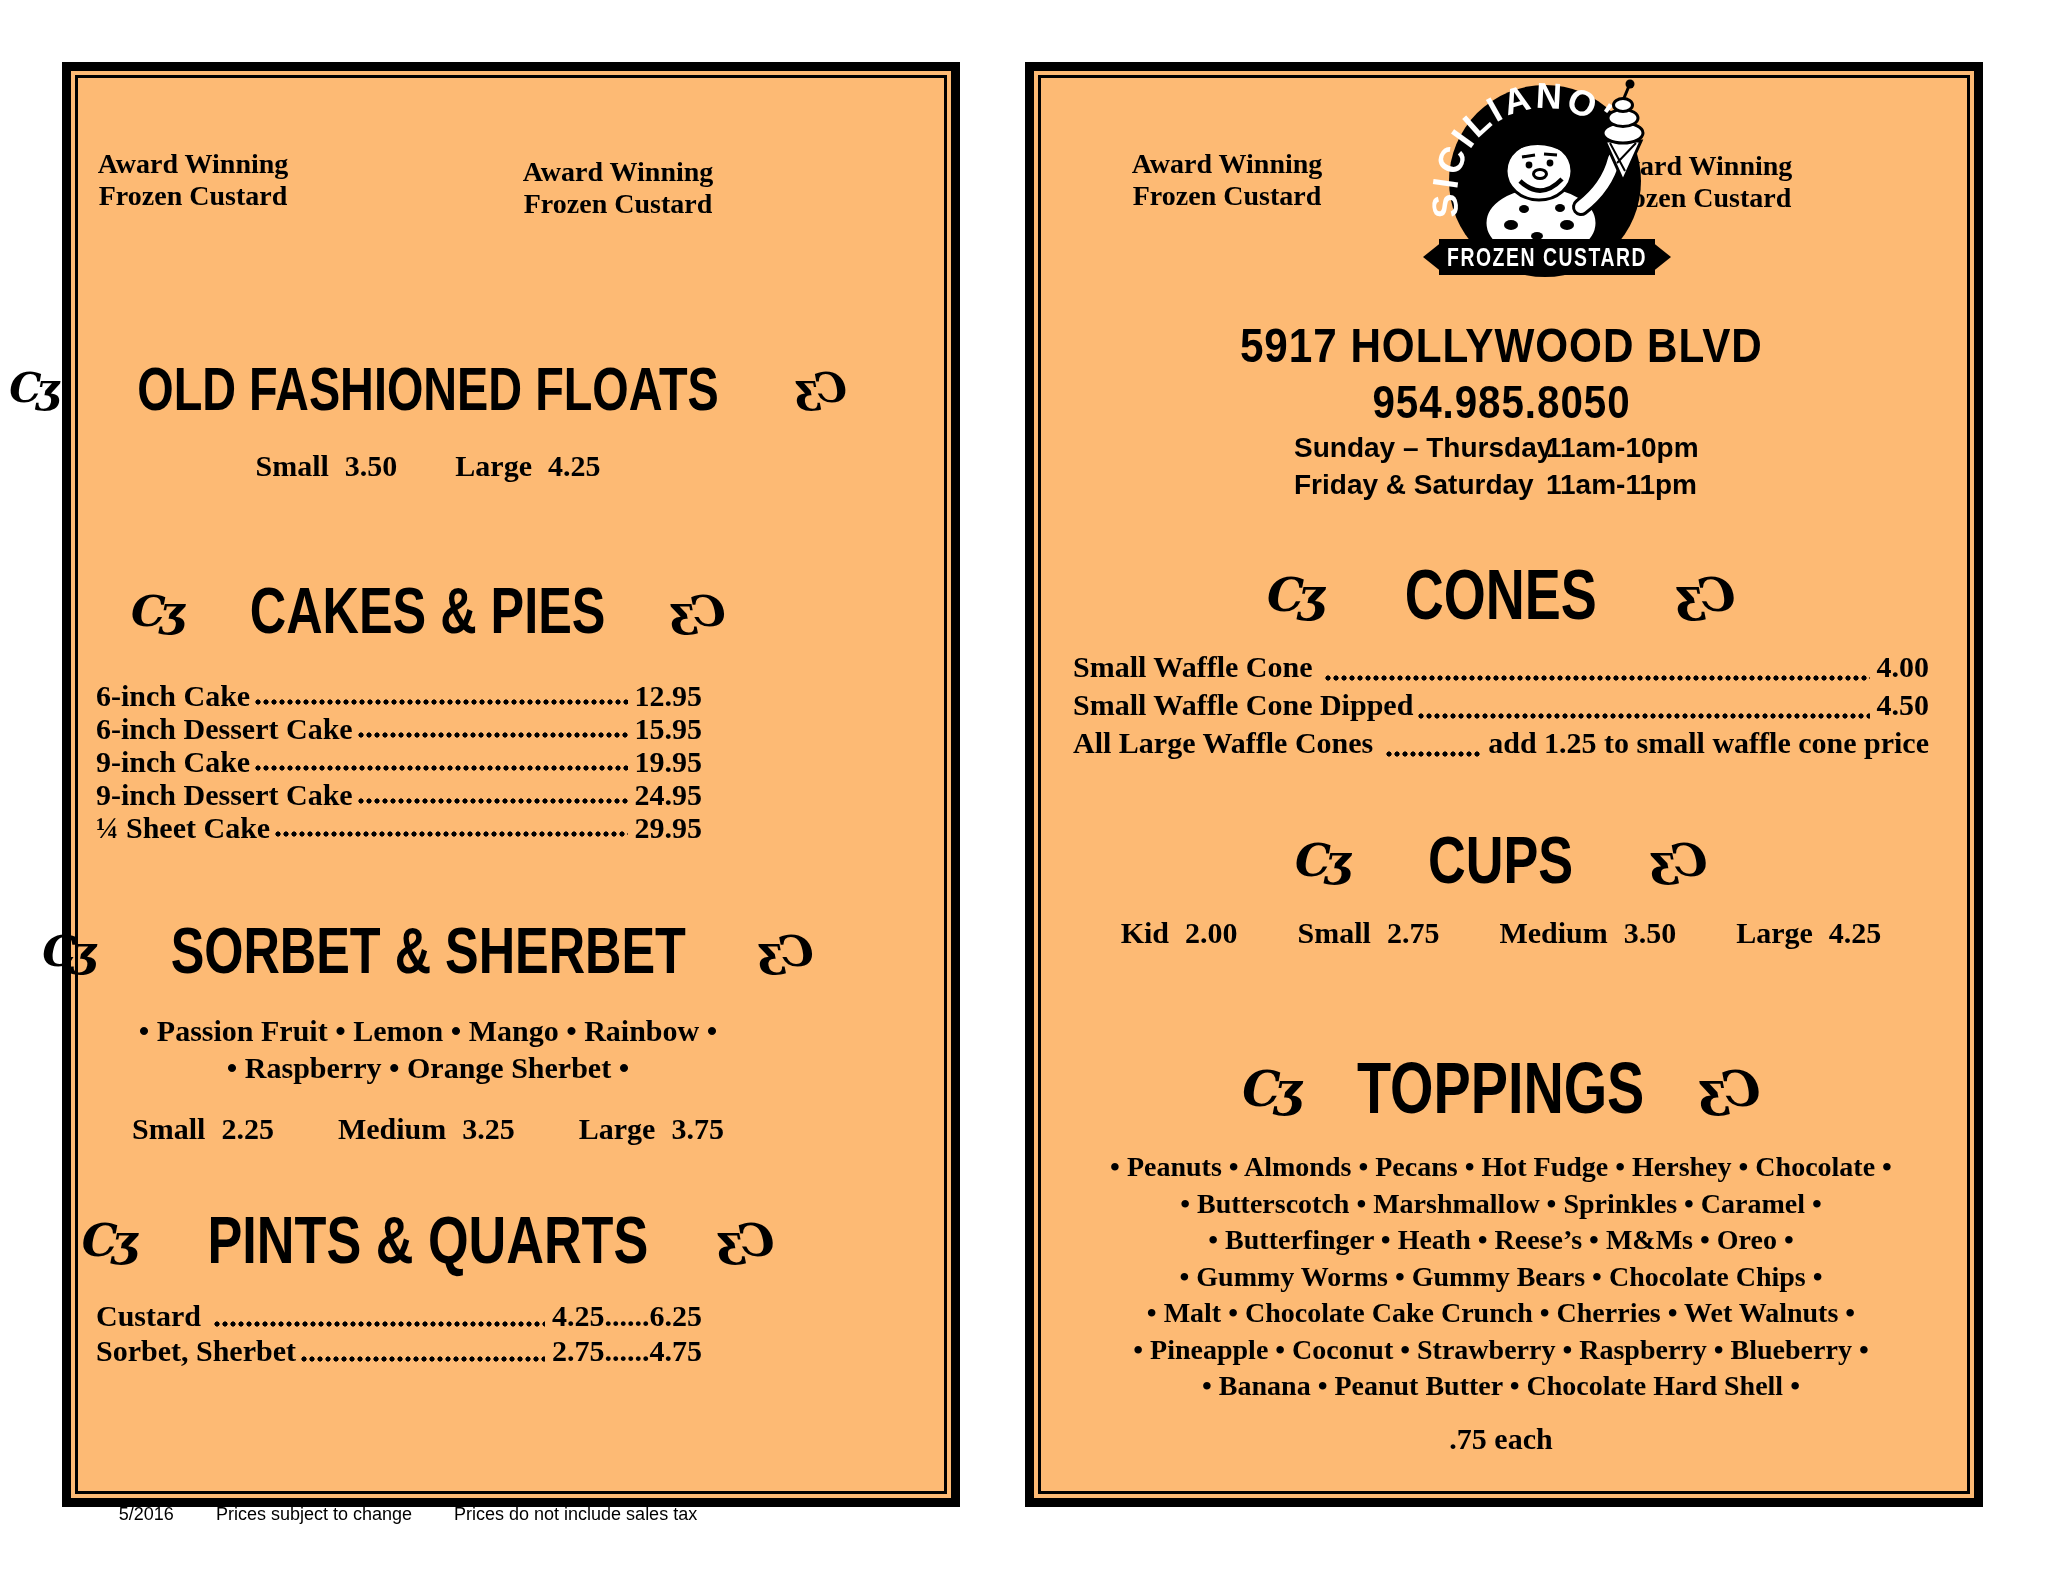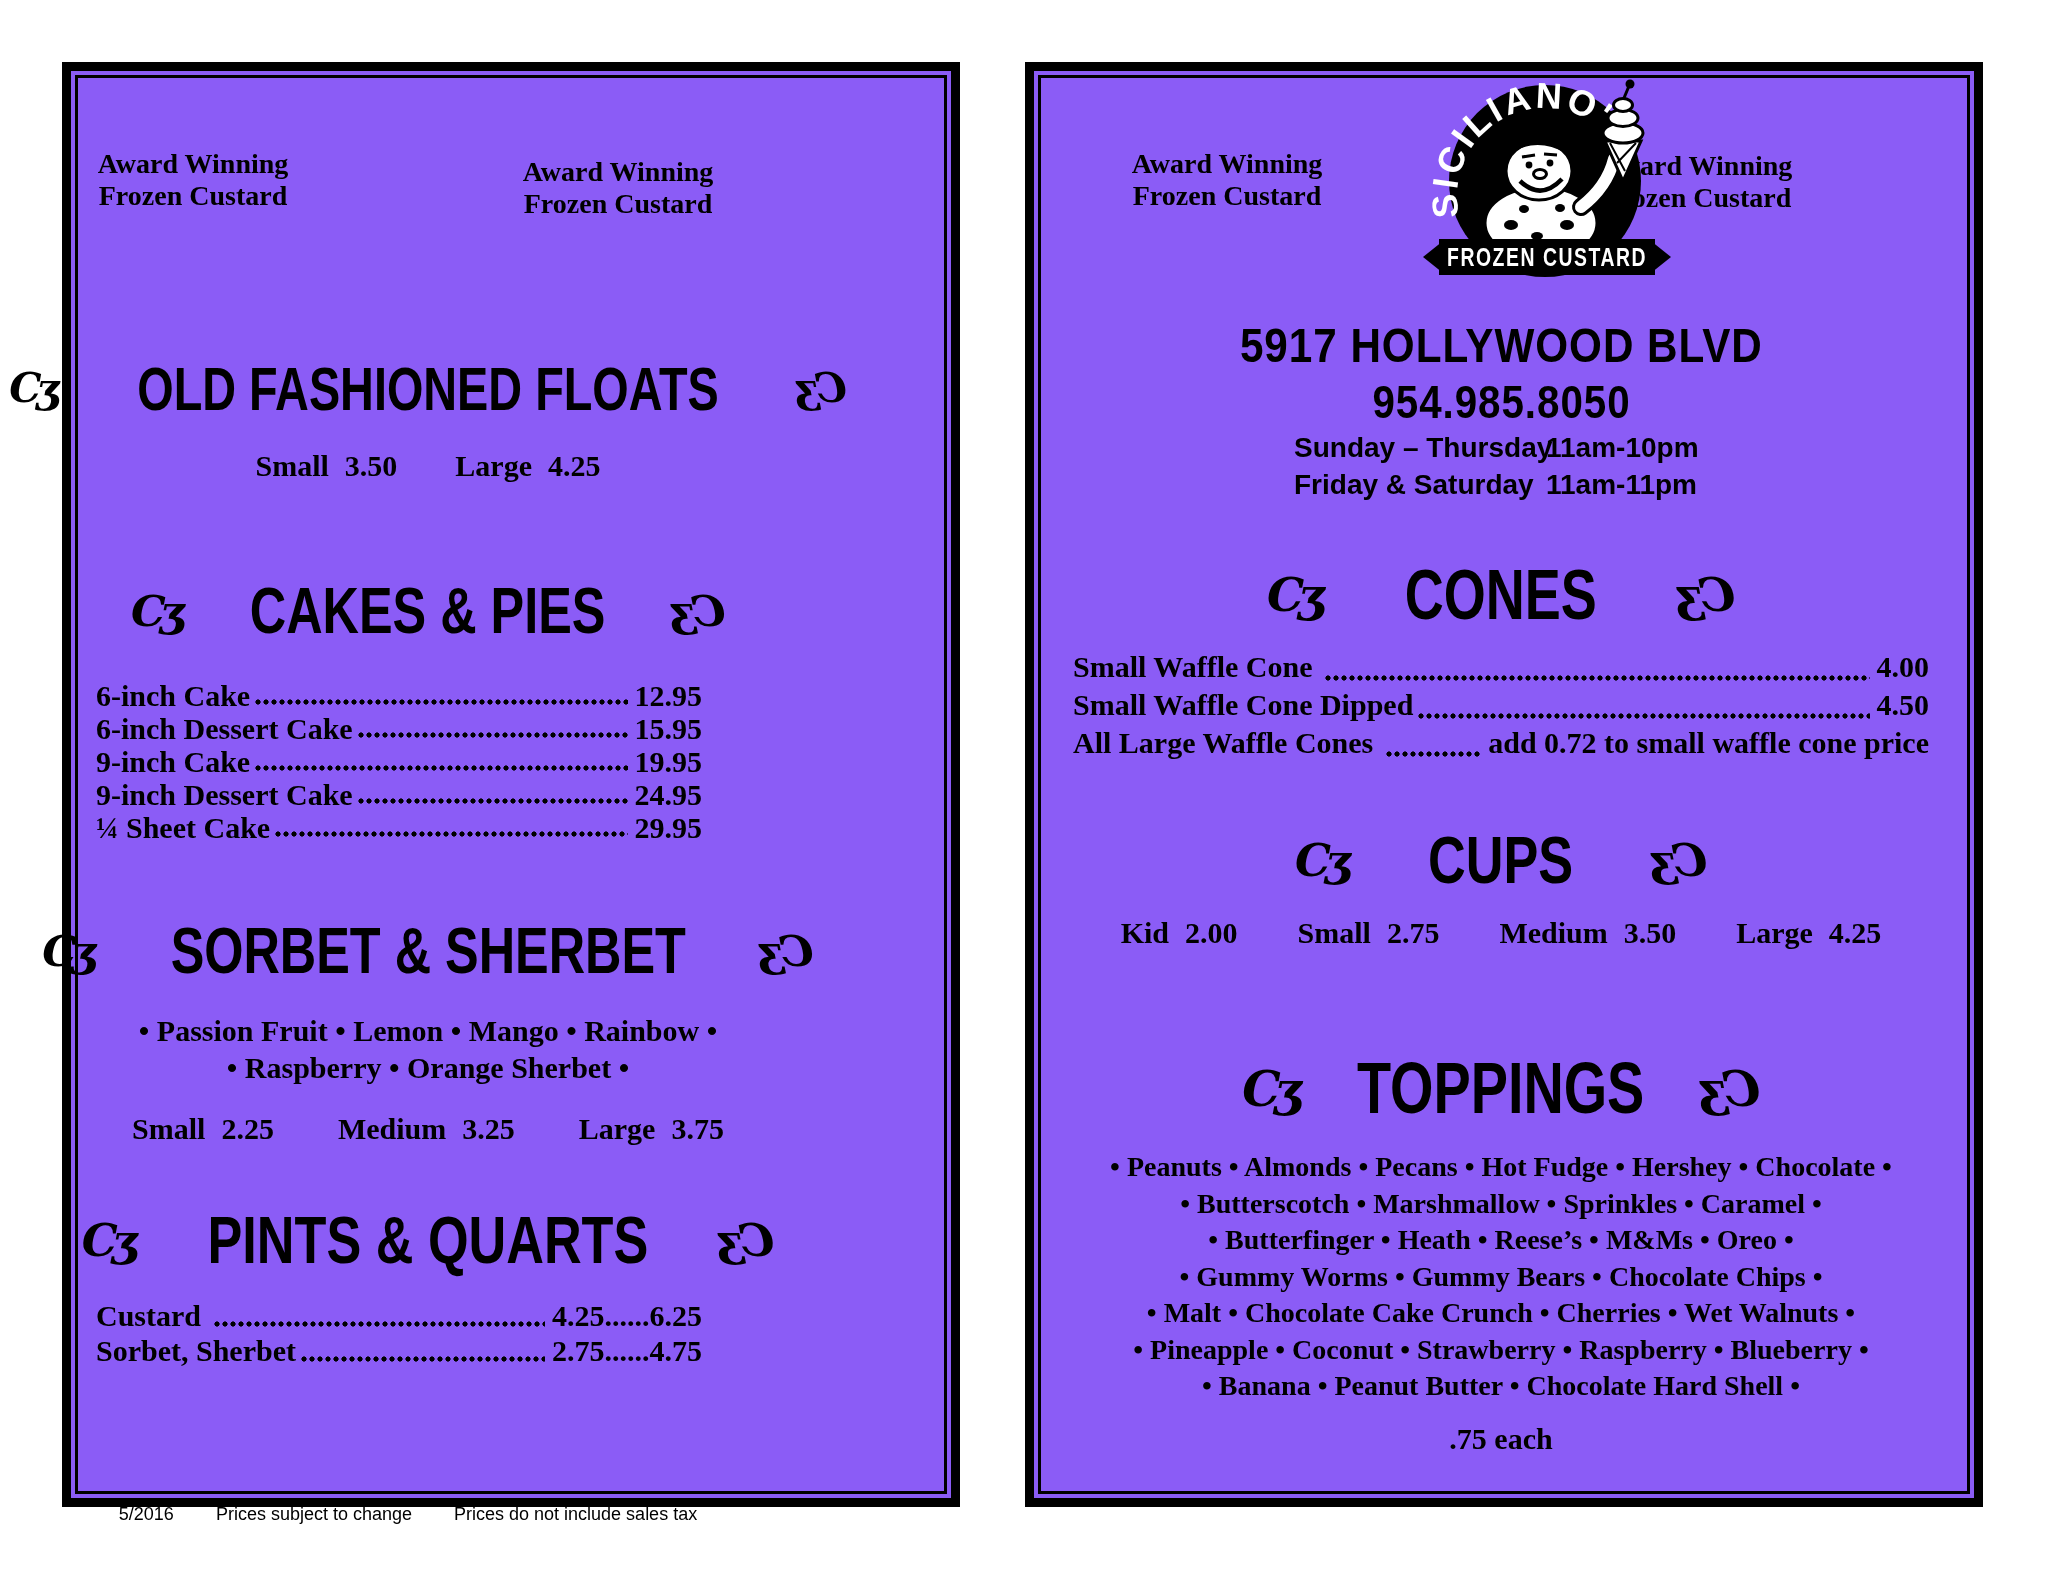--- a/index.html
+++ b/index.html
@@ -1,21 +1,21 @@
 <!DOCTYPE html>
 <html><head>
 <meta charset="utf-8">
 <style>
   html,body{margin:0;padding:0;background:#ffffff;}
   body{width:2048px;height:1582px;position:relative;overflow:hidden;
        font-family:"Liberation Serif",serif;color:#000;}
 
   
   .page{position:absolute;top:62px;height:1445px;box-sizing:border-box;
-        border:9px solid #000;padding:4px;background:#8b5cf6;}
+        border:9px solid #000;padding:4px;background:#fdba74;}
   .page-inner{position:relative;width:100%;height:100%;box-sizing:border-box;
         border:3px solid #000;}
   #page-left{left:62px;width:898px;}
   #page-right{left:1025px;width:958px;}
 
   
   .award{position:absolute;text-align:center;
          font:700 28px "Liberation Serif",serif;line-height:32px;white-space:nowrap;}
 
   .sec-head{position:absolute;left:0;width:700px;display:flex;align-items:center;
@@ -251,21 +251,21 @@
           <span class="pr">4.00</span>
         </div>
     <div class="mrow h38">
           <span class="nm">Small Waffle Cone Dipped</span>
           <span class="dots"></span>
           <span class="pr">4.50</span>
         </div>
     <div class="mrow h38">
           <span class="nm">All Large Waffle Cones </span>
           <span class="dots"></span>
-          <span class="pr">add 0.72 to small waffle cone price</span>
+          <span class="pr">add 1.25 to small waffle cone price</span>
         </div>
   </div>
 
   <div class="sec-head rp" style="top:746px;font-size:58px;gap:70px">
     <span class="orn">Cʒ</span>
     <span class="sec-title">CUPS</span>
     <span class="orn flip">Cʒ</span>
   </div>
   <div class="sizes rp" style="top:838px;gap:60px">
     <span class="pair"><span>Kid</span><span class="sp">2.00</span></span>

